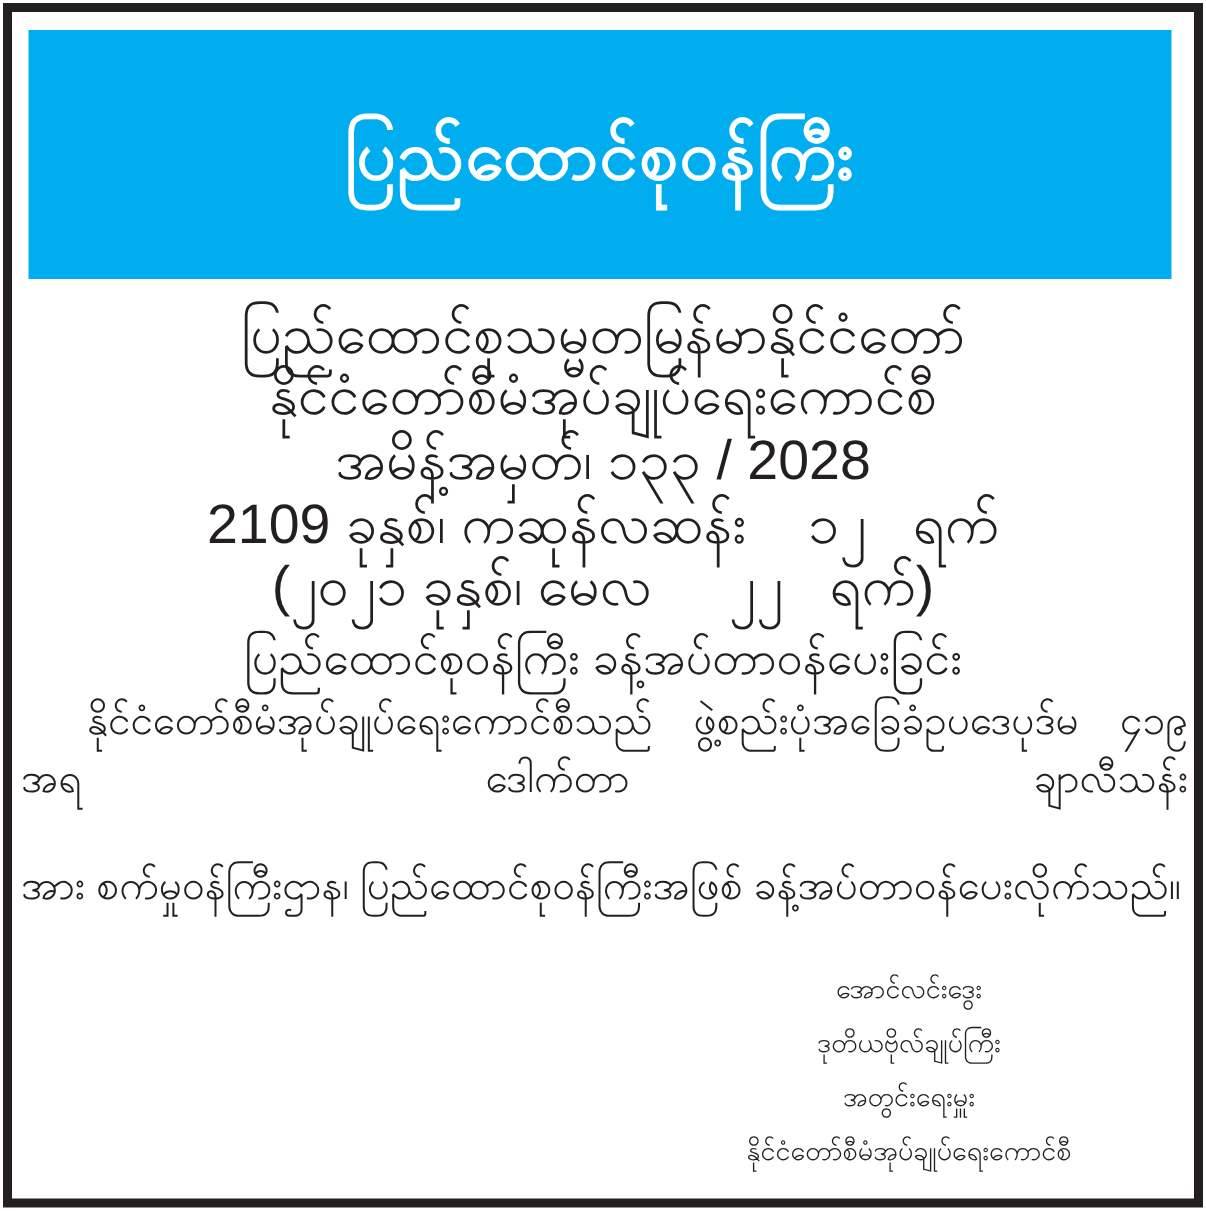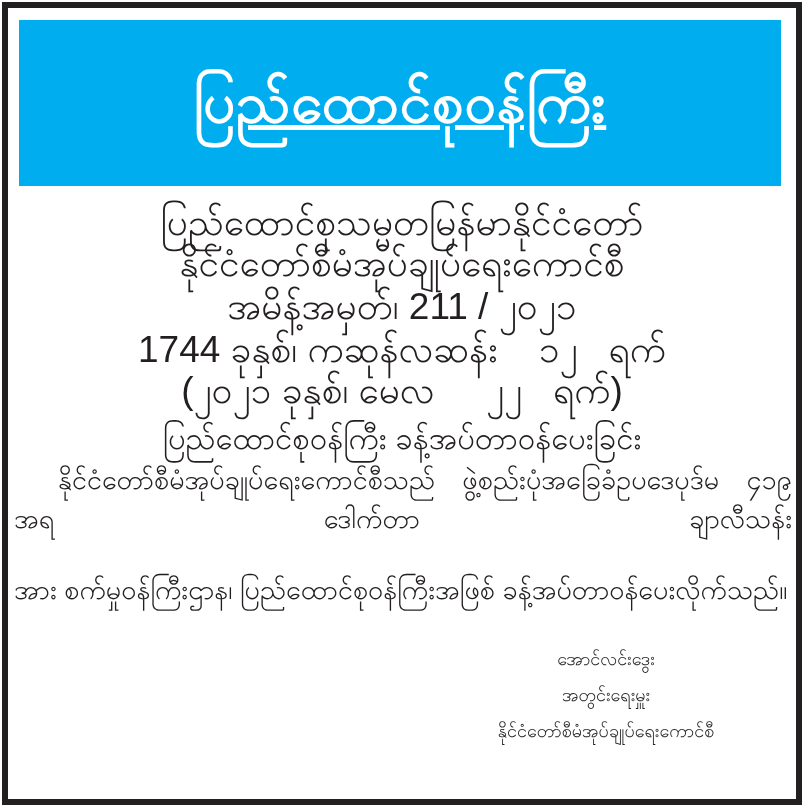--- a/index.html
+++ b/index.html
@@ -29,27 +29,26 @@
       width: 762px;
       height: 166px;
       background: #00aeef;
       display: flex;
       flex-direction: column;
       align-items: center;
       justify-content: center;
     }
     .banner-line {
       color: #ffffff;
-      font-size: 56px;
+      font-size: 46px;
       font-weight: bold;
       line-height: 76px;
       letter-spacing: 1px;
       text-align: center;
       white-space: nowrap;
-      text-decoration: underline;
     }
     .heading {
       position: absolute;
       top: 202px;
       left: 0;
       width: 804px;
       text-align: center;
     }
     .h-line {
       font-size: 37px;
@@ -112,31 +111,32 @@
 
   <div class="frame"></div>
 
   <div class="banner">
     <div class="banner-line">ပြည်ထောင်စုဝန်ကြီး</div>
   </div>
 
   <div class="heading">
     <div class="h-line">ပြည်ထောင်စုသမ္မတမြန်မာနိုင်ငံတော်</div>
     <div class="h-line">နိုင်ငံတော်စီမံအုပ်ချုပ်ရေးကောင်စီ</div>
-    <div class="h-line h-order">အမိန့်အမှတ်၊ 211 / ၂၀၂၁</div>
-    <div class="h-line">1744 ခုနှစ်၊ ကဆုန်လဆန်း    ၁၂   ရက်</div>
+    <div class="h-line h-order">အမိန့်အမှတ်၊ ၁၃၃ / 2028</div>
+    <div class="h-line">2109 ခုနှစ်၊ ကဆုန်လဆန်း    ၁၂   ရက်</div>
     <div class="h-line">(၂၀၂၁ ခုနှစ်၊ မေလ     ၂၂   ရက်)</div>
     <div class="h-subject">ပြည်ထောင်စုဝန်ကြီး ခန့်အပ်တာဝန်ပေးခြင်း</div>
   </div>
 
   <div class="paragraph">
     <div class="p-line1">နိုင်ငံတော်စီမံအုပ်ချုပ်ရေးကောင်စီသည် ဖွဲ့စည်းပုံအခြေခံဥပဒေပုဒ်မ ၄၁၉ အရ ဒေါက်တာ ချာလီသန်း</div>
     <div class="p-line2">အား စက်မှုဝန်ကြီးဌာန၊ ပြည်ထောင်စုဝန်ကြီးအဖြစ် ခန့်အပ်တာဝန်ပေးလိုက်သည်။</div>
   </div>
 
 
   <div class="signature">
     <div class="sig-line">အောင်လင်းဒွေး</div>
+    <div class="sig-line">ဒုတိယဗိုလ်ချုပ်ကြီး</div>
     <div class="sig-line">အတွင်းရေးမှူး</div>
     <div class="sig-line">နိုင်ငံတော်စီမံအုပ်ချုပ်ရေးကောင်စီ</div>
   </div>
 
 </div>
 
 </body></html>

